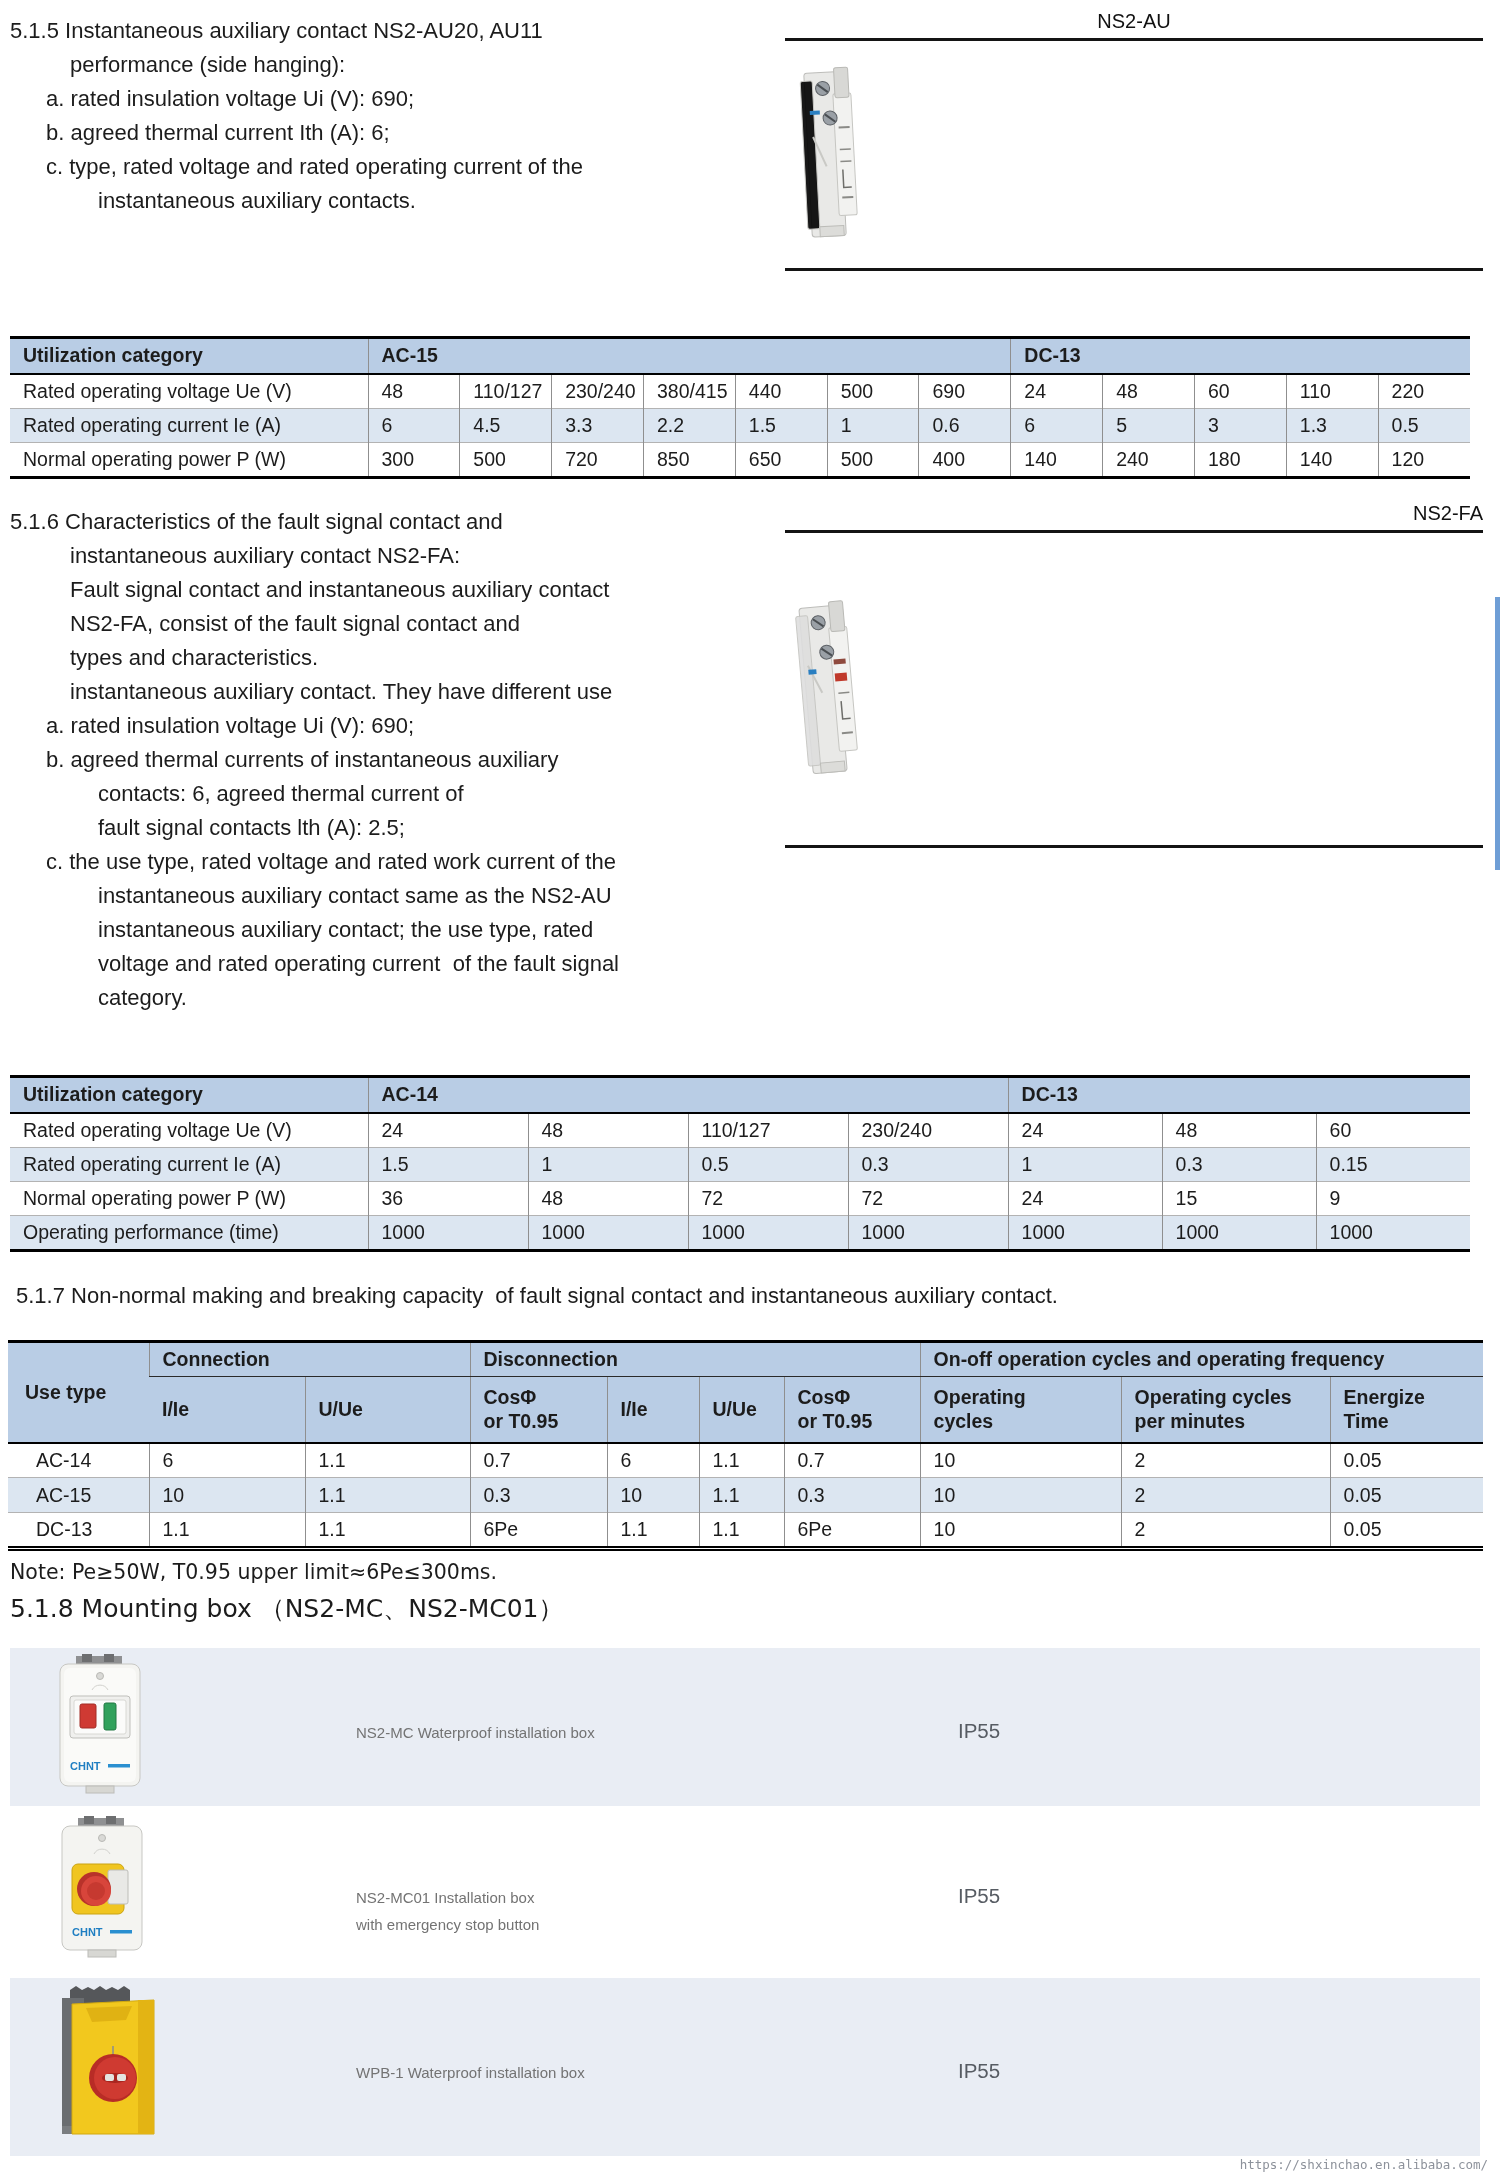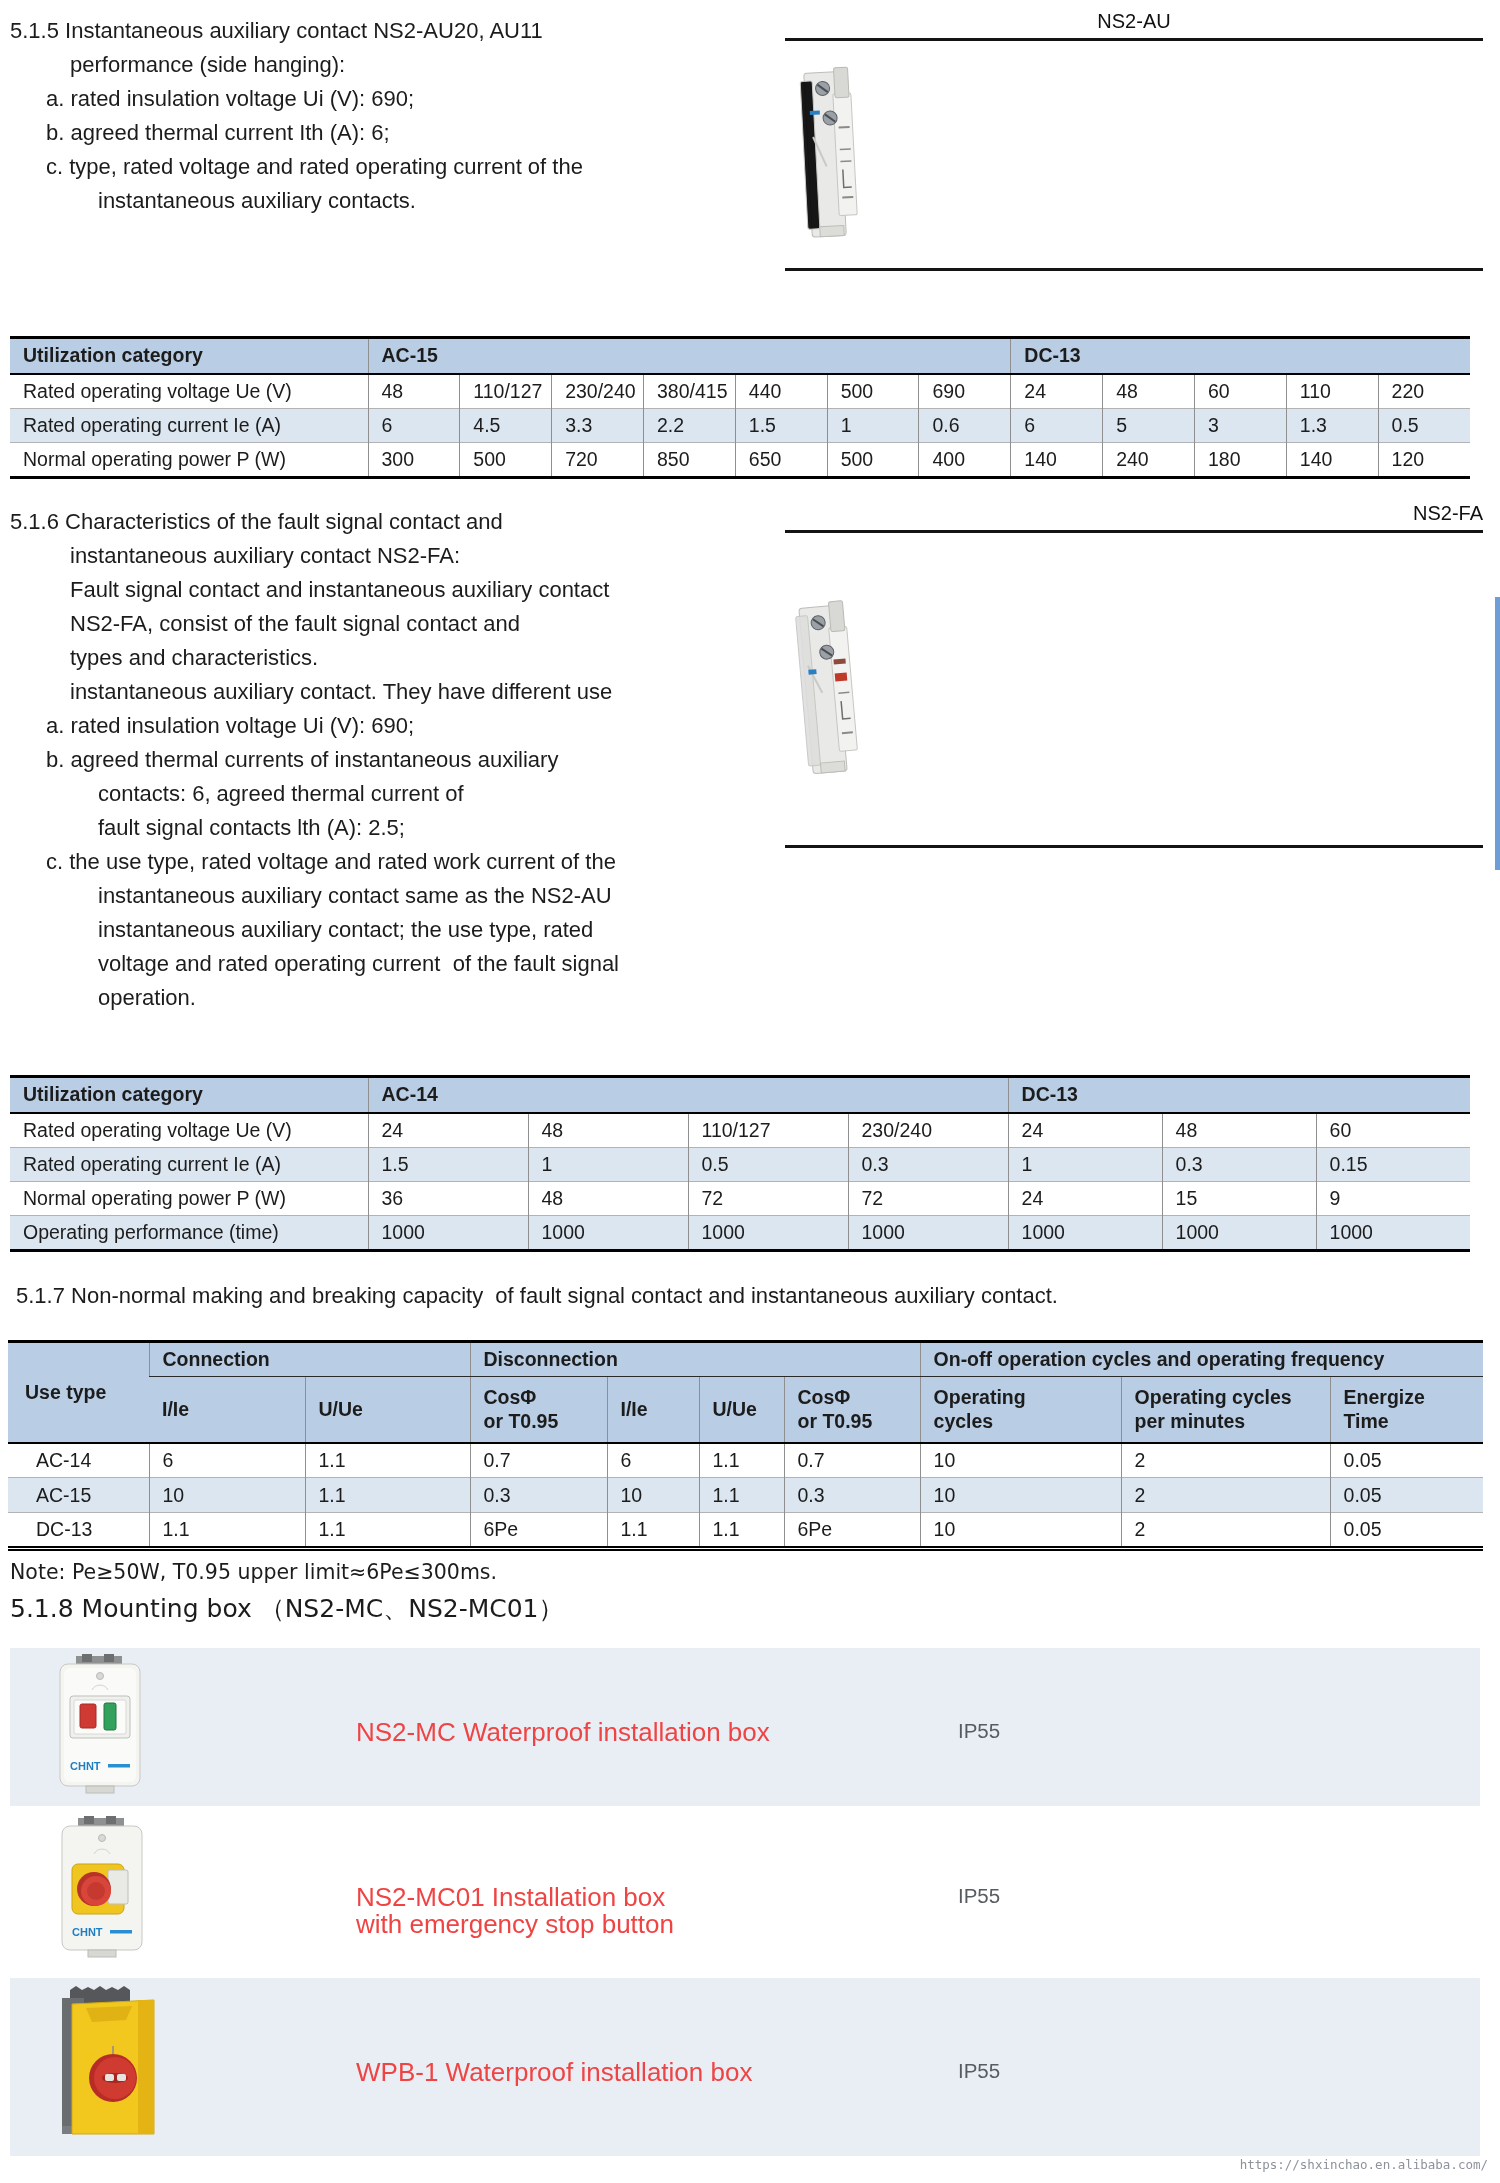--- a/index.html
+++ b/index.html
@@ -48,21 +48,21 @@
   .t3 th.group{border-bottom:1.5px solid #2a2a2a;}
   .t3 th.sub{white-space:pre-line;line-height:24px;}
   .t3 th.corner{padding-left:17px;}
   .t3 tbody td:first-child{padding-left:28px;}
   .t3 tbody tr{height:35px;}
 
   
   .band{position:absolute;left:10px;width:1470px;background:#e9edf4;}
   .band1{top:1648px;height:158px;}
   .band3{top:1978px;height:178px;}
-  .mlabel{position:absolute;left:356px;font-size:26px;line-height:27px;color:#ef4444;}
+  .mlabel{position:absolute;left:356px;font-size:15px;line-height:27px;color:#737373;}
   .mip{position:absolute;left:958px;font-size:20.5px;color:#575c63;}
 
   .prod{position:absolute;}
 
   
   .footer-url{position:absolute;right:12px;top:2157px;font-size:12.5px;
               font-family:"DejaVu Sans Mono",monospace;color:#8d929b;}
 </style>
 </head>
 <body>
@@ -172,21 +172,21 @@
       <div class="line cont">types and characteristics.</div>
       <div class="line cont">instantaneous auxiliary contact. They have different use</div>
       <div class="line item">a. rated insulation voltage Ui (V): 690;</div>
       <div class="line item">b. agreed thermal currents of instantaneous auxiliary</div>
       <div class="line itemcont">contacts: 6, agreed thermal current of</div>
       <div class="line itemcont">fault signal contacts lth (A): 2.5;</div>
       <div class="line item">c. the use type, rated voltage and rated work current of the</div>
       <div class="line itemcont">instantaneous auxiliary contact same as the NS2-AU</div>
       <div class="line itemcont">instantaneous auxiliary contact; the use type, rated</div>
       <div class="line itemcont">voltage and rated operating current  of the fault signal</div>
-      <div class="line itemcont">operation.</div>
+      <div class="line itemcont">category.</div>
     </div>
 
   <div class="side-label" style="top:502px;">NS2-FA</div>
   <div class="hline" style="top:530px;"></div>
   <div class="hline" style="top:845px;"></div>
   <div class="accent-bar"></div>
 
   <svg class="prod" style="left:794px;top:598px;" width="72" height="182" viewBox="0 0 72 182">
     <g transform="rotate(-5 36 91)">
       <rect x="12" y="8" width="34" height="166" rx="3" fill="#e9e9e7" stroke="#bdbdba"></rect>

